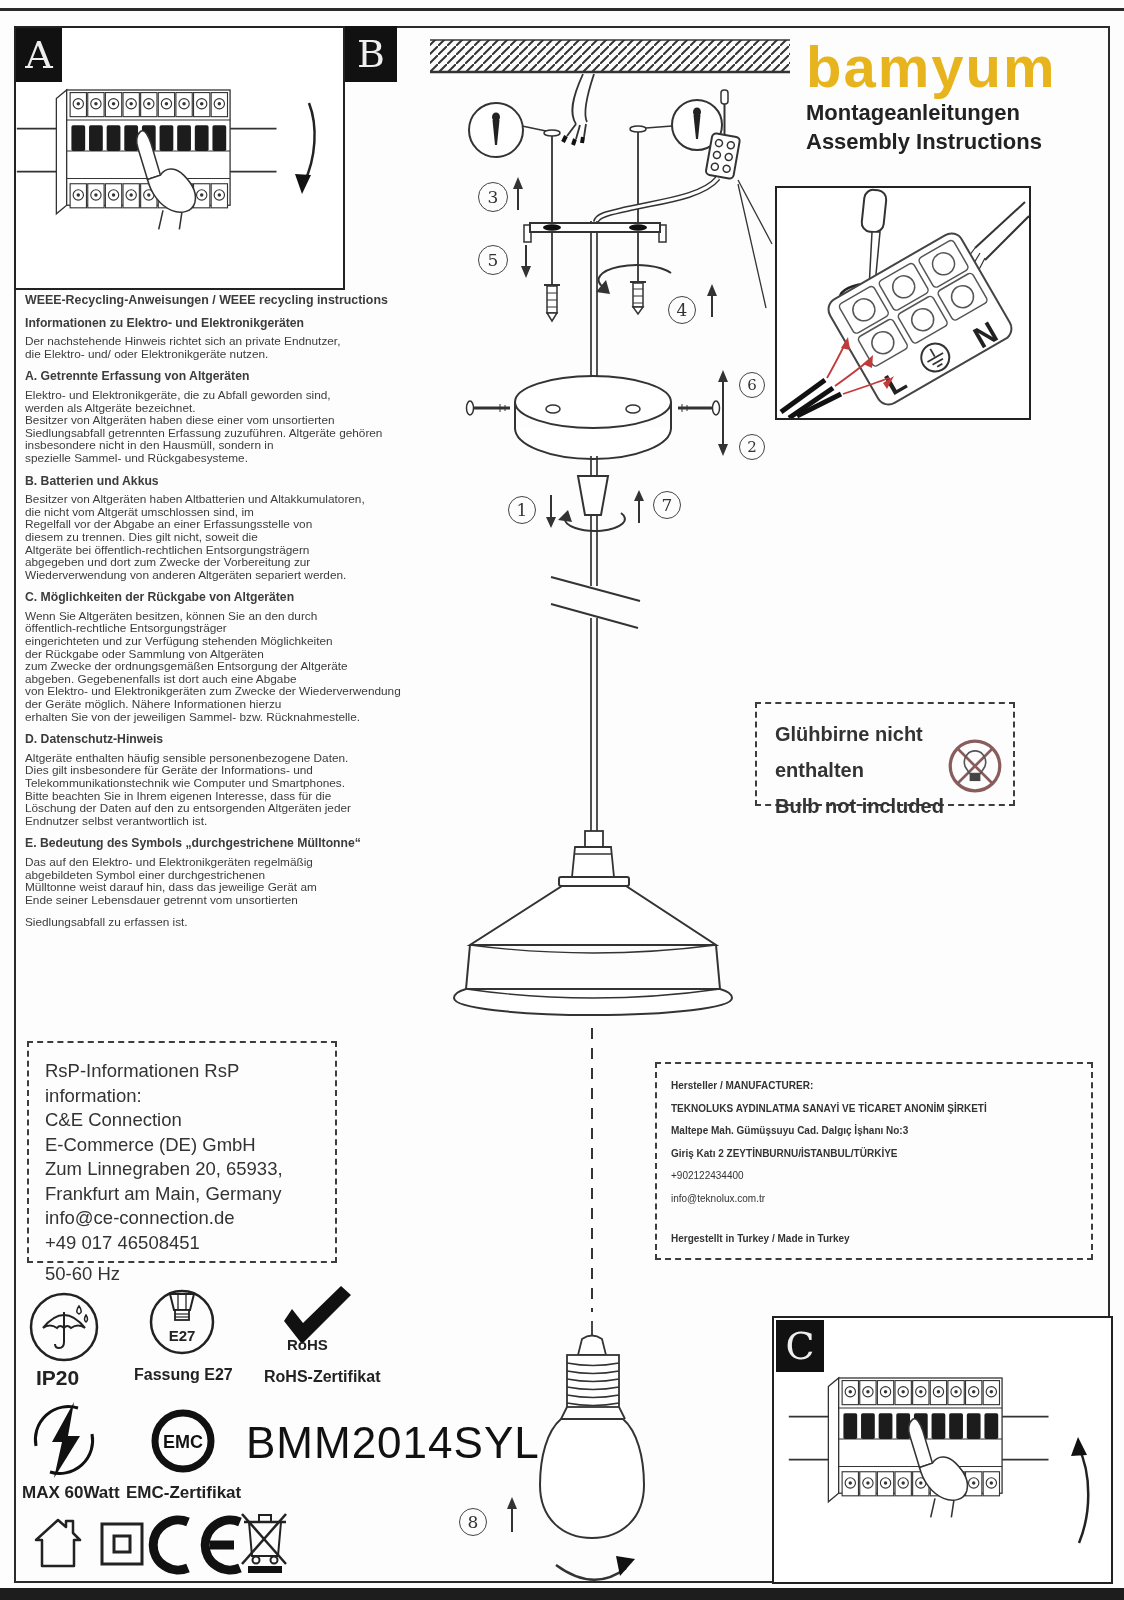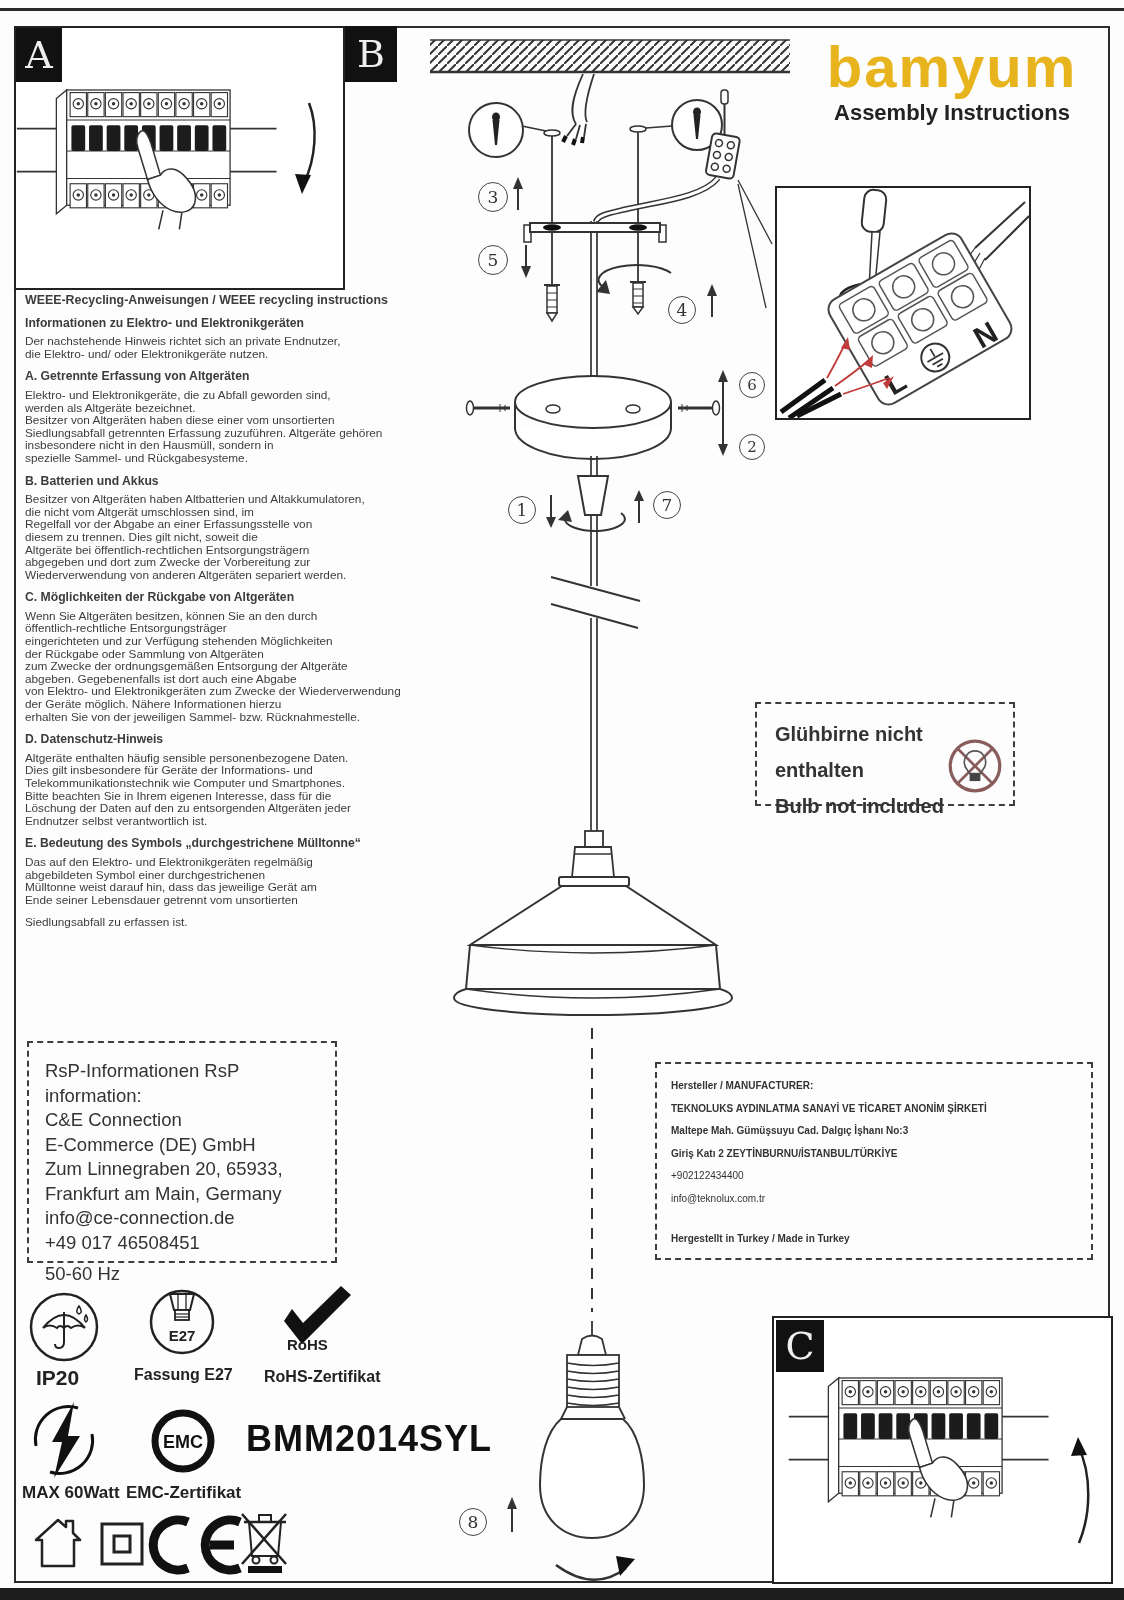--- a/index.html
+++ b/index.html
@@ -6,21 +6,21 @@
   .page{position:relative;width:1124px;height:1600px;background:#fdfdfd;overflow:hidden;
         font-family:"Liberation Sans",sans-serif;color:#2b2b2b;}
   .abs{position:absolute;}
   .topline{left:0;top:8px;width:1124px;height:3px;background:#2a2a2a;}
   .main-border{left:14px;top:26px;width:1096px;height:1557px;border:2px solid #2b2b2b;box-sizing:border-box;}
   .bottombar{left:0;top:1588px;width:1124px;height:12px;background:#1d1d1d;}
   .frame{border:2px solid #222;background:#fff;box-sizing:border-box;}
   .sec-label{background:#111;color:#eee;font-family:"DejaVu Serif",serif;font-size:38px;
              display:flex;align-items:center;justify-content:center;}
   
-  .header{left:806px;top:36px;width:292px;text-align:center;}
+  .header{left:806px;top:36px;width:292px;}
   .logo{font-size:58px;font-weight:800;letter-spacing:2px;color:#E8B41E;line-height:62px;}
   .hdr-sub{font-size:22px;font-weight:700;color:#222;line-height:29px;}
   
   .weee{left:25px;top:294px;width:420px;font-size:11.8px;line-height:12.6px;color:#3c3c3c;}
   .weee .t{font-weight:700;font-size:12.4px;margin:0 0 9px 0;}
   .weee h4{font-weight:700;font-size:12.2px;margin:10px 0 6px 0;}
   .weee p{margin:0 0 5px 0;white-space:pre-line;}
   
   .dashed{border:2px dashed #3d3d3d;box-sizing:border-box;background:transparent;}
   .rsp{left:27px;top:1041px;width:310px;height:222px;padding:16px 6px 0 16px;
@@ -29,21 +29,21 @@
        font-size:10px;line-height:22.5px;font-weight:700;color:#333;white-space:nowrap;}
   .mfg .footer{margin-top:18px;}
   .notice{left:755px;top:702px;width:260px;height:104px;padding:12px 0 0 18px;
           font-size:20px;font-weight:700;color:#333;line-height:36px;}
   
   .step{border:1.6px solid #444;border-radius:50%;display:flex;align-items:center;justify-content:center;
         font-family:"DejaVu Serif",serif;font-size:17px;color:#333;background:rgba(255,255,255,.0);box-sizing:border-box;}
   .d30{width:30px;height:30px;} .d28{width:28px;height:28px;} .d26{width:26px;height:26px;font-size:15px;}
   
   .certlab{font-weight:700;color:#222;}
-  .model{left:246px;top:1418px;font-size:36px;font-weight:700;letter-spacing:1px;color:#111;}
+  .model{left:246px;top:1418px;font-size:44px;font-weight:400;letter-spacing:1px;color:#111;}
   svg{display:block;}
   svg text{font-family:"Liberation Sans",sans-serif;}
 </style>
 </head>
 <body>
 
 <div class="page">
 
   <div class="abs topline"></div>
   <div class="abs main-border"></div>
@@ -97,20 +97,21 @@
       <span>A</span>
     </div>
   </div>
 
   <div class="abs sec-label" style="left:345px;top:26px;width:52px;height:56px;">
     <span>B</span>
   </div>
 
   <div class="abs header">
     <div class="logo">bamyum</div>
+    <div class="hdr-sub">Montageanleitungen</div>
     <div class="hdr-sub">Assembly Instructions</div>
   </div>
 
   <svg class="abs" style="left:420px;top:28px;" width="380" height="1565" viewBox="0 0 380 1565">
     <defs>
       <pattern id="hatch" width="9" height="9" patternUnits="userSpaceOnUse">
         <line x1="0" y1="9" x2="9" y2="0" stroke="#333" stroke-width="2"></line>
       </pattern>
     </defs>
 

